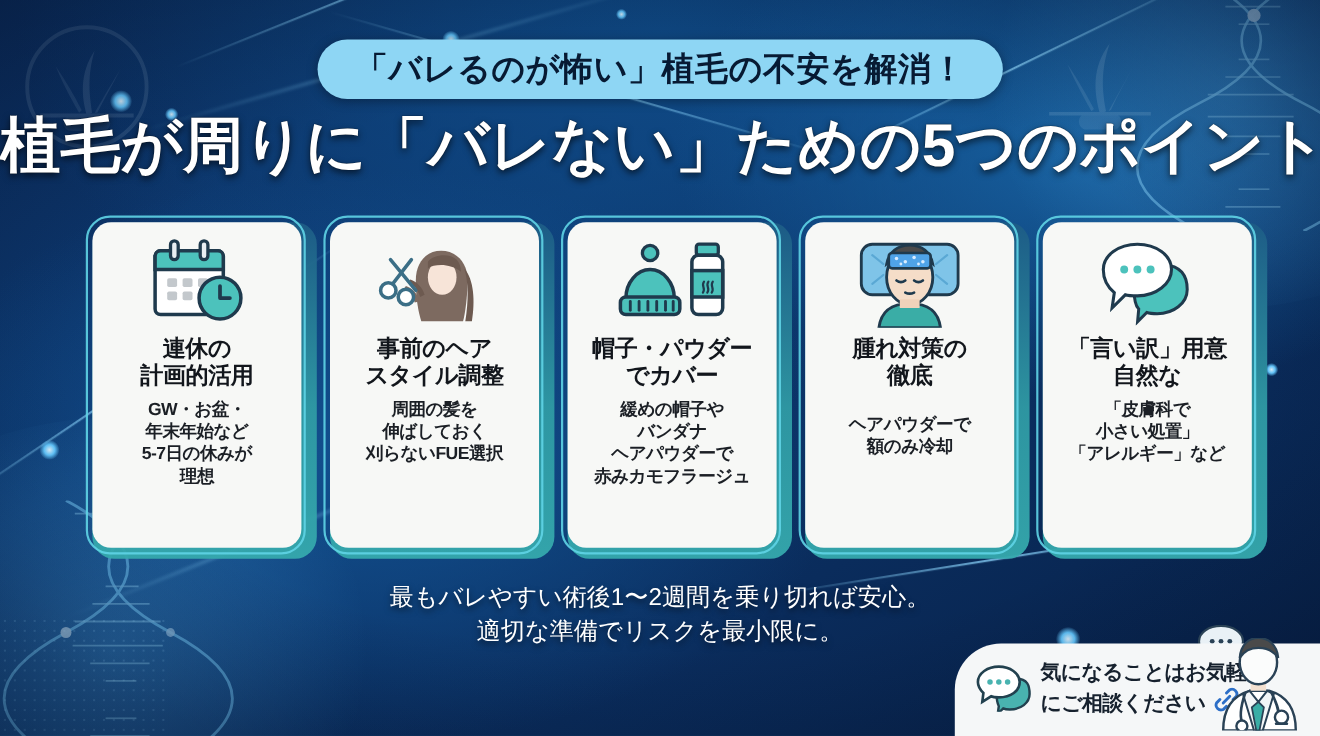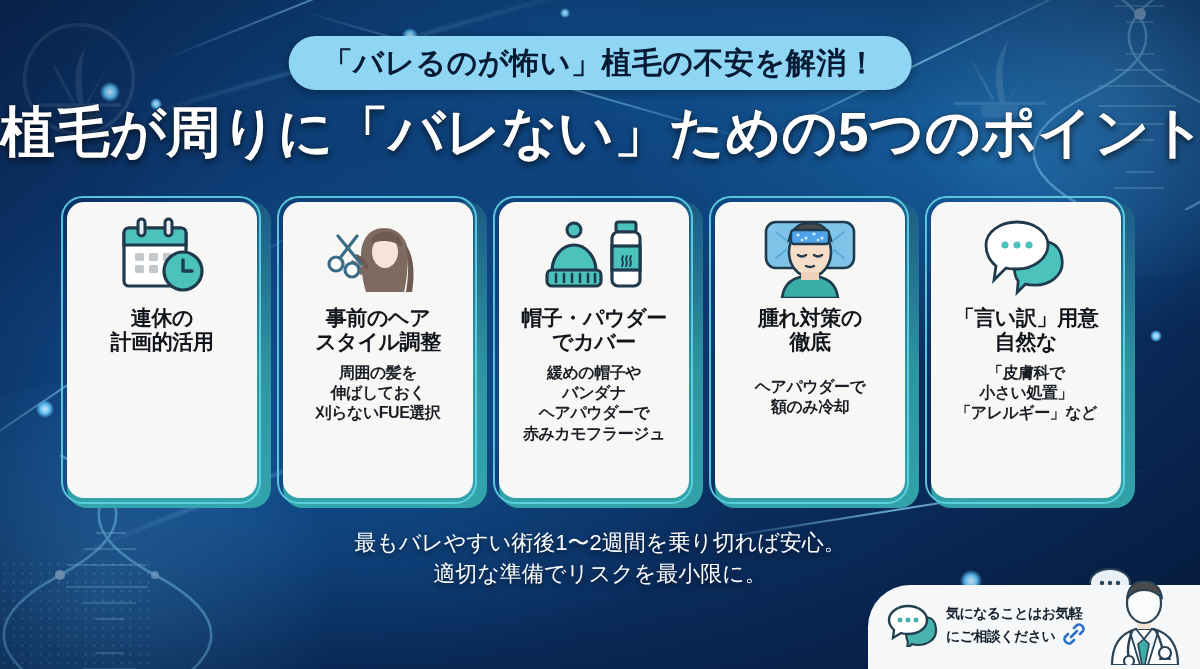--- a/index.html
+++ b/index.html
@@ -61,21 +61,21 @@
   }
   .headline {
     position: absolute; top: 96px; left: 0; width: 1200px;
     text-align: center; font-size: 55px; font-weight: 700;
     color: #ffffff; letter-spacing: 0px; white-space: nowrap;
     text-shadow: 0 3px 7px rgba(0,0,0,.65), 0 0 1px rgba(0,0,0,.9);
   }
 
   
   .cards {
-    position: absolute; top: 196px; left: 61px;
+    position: absolute; top: 196px; left: 78px;
     width: 1076px; height: 368px;
     display: flex; gap: 12px;
   }
   .card-wrap { position: relative; width: 204px; height: 312px; }
   .card-shadow {
     position: absolute; left: 6px; top: 6px; width: 204px; height: 306px;
     border-radius: 20px;
     background: linear-gradient(180deg, #1d5c86 0%, #2f9aa4 55%, #35a9ad 100%);
     opacity: .95;
   }
@@ -116,21 +116,21 @@
   
   .badge {
     position: absolute; left: 868px; top: 585px;
     width: 332px; height: 84px;
     background: #f5f7f8;
     border-radius: 42px 0 0 0;
     display: flex; align-items: center; padding-left: 18px;
   }
   .badge-text {
     margin-left: 8px; color: #16212e;
-    font-size: 14px; font-weight: 700; line-height: 1.35; letter-spacing: -.6px;
+    font-size: 19px; font-weight: 700; line-height: 1.35; letter-spacing: -.6px;
   }
   .badge-row { display: flex; align-items: center; gap: 6px; }
   .doctor { position: absolute; right: 4px; bottom: 0; }
   .doc-bubble { position: absolute; left: 1088px; top: 568px; }
 </style>
 </head>
 <body>
 
 <div id="poster">
 
@@ -251,20 +251,26 @@
               <rect x="47" y="49" width="9" height="8" rx="1.6"></rect>
             </g>
             <circle cx="67" cy="55" r="19" fill="#4cc2bc" stroke="#1f3a4d" stroke-width="3.2"></circle>
             <path d="M67 44v11h9" fill="none" stroke="#1f3a4d" stroke-width="3.4" stroke-linecap="round" stroke-linejoin="round"></path>
           </svg>
         </div>
         <div class="card-title">
           <div>連休の</div>
           <div>計画的活用</div>
         </div>
+        <div class="card-body">
+          <div>GW・お盆・</div>
+          <div>年末年始など</div>
+          <div>5-7日の休みが</div>
+          <div>理想</div>
+        </div>
       </div>
     </div>
 
     <div class="card-wrap">
       <div class="card-shadow"></div>
       <div class="card-outline"></div>
       <div class="card">
         <div class="card-icon">
           <svg width="104" height="82" viewBox="0 0 104 82" aria-hidden="true">
 

